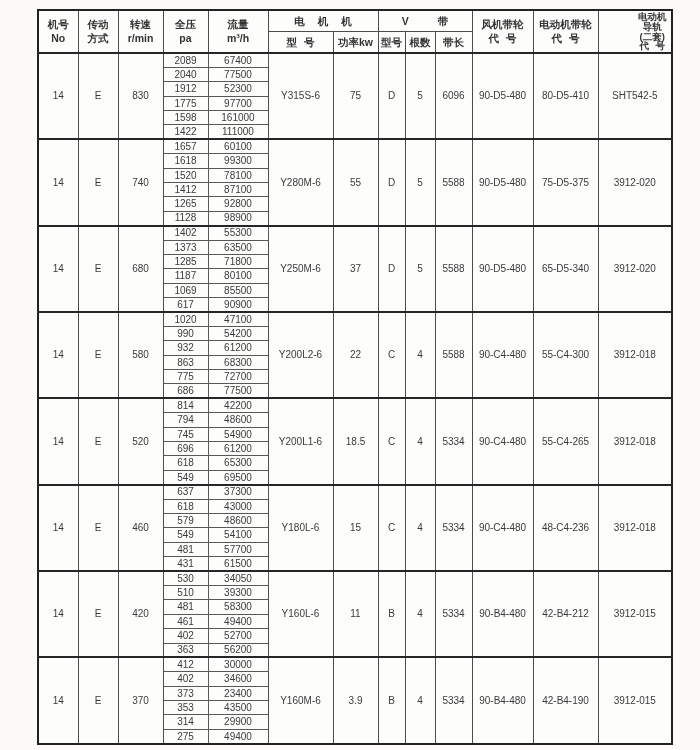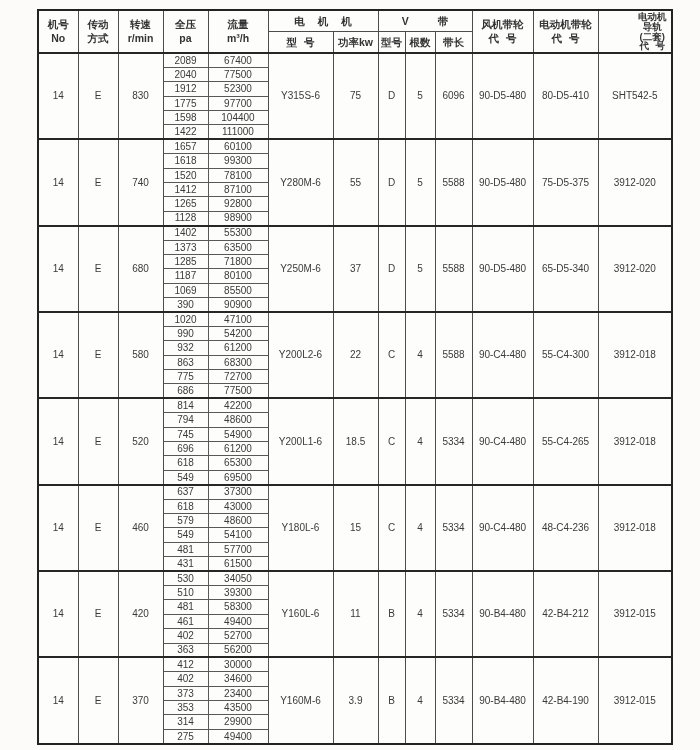--- a/index.html
+++ b/index.html
@@ -128,21 +128,21 @@
         <tr>
           <td class="cell-pressure">1912</td>
           <td class="cell-flow">52300</td>
         </tr>
         <tr>
           <td class="cell-pressure">1775</td>
           <td class="cell-flow">97700</td>
         </tr>
         <tr>
           <td class="cell-pressure">1598</td>
-          <td class="cell-flow">104400</td>
+          <td class="cell-flow">161000</td>
         </tr>
         <tr>
           <td class="cell-pressure">1422</td>
           <td class="cell-flow">111000</td>
         </tr>
         <tr class="block-start">
           <td rowspan="6">14</td>
           <td rowspan="6">E</td>
           <td rowspan="6">740</td>
           <td class="cell-pressure">1657</td>
@@ -201,21 +201,21 @@
         </tr>
         <tr>
           <td class="cell-pressure">1187</td>
           <td class="cell-flow">80100</td>
         </tr>
         <tr>
           <td class="cell-pressure">1069</td>
           <td class="cell-flow">85500</td>
         </tr>
         <tr>
-          <td class="cell-pressure">390</td>
+          <td class="cell-pressure">617</td>
           <td class="cell-flow">90900</td>
         </tr>
         <tr class="block-start">
           <td rowspan="6">14</td>
           <td rowspan="6">E</td>
           <td rowspan="6">580</td>
           <td class="cell-pressure">1020</td>
           <td class="cell-flow">47100</td>
           <td rowspan="6">Y200L2-6</td>
           <td rowspan="6">22</td>

